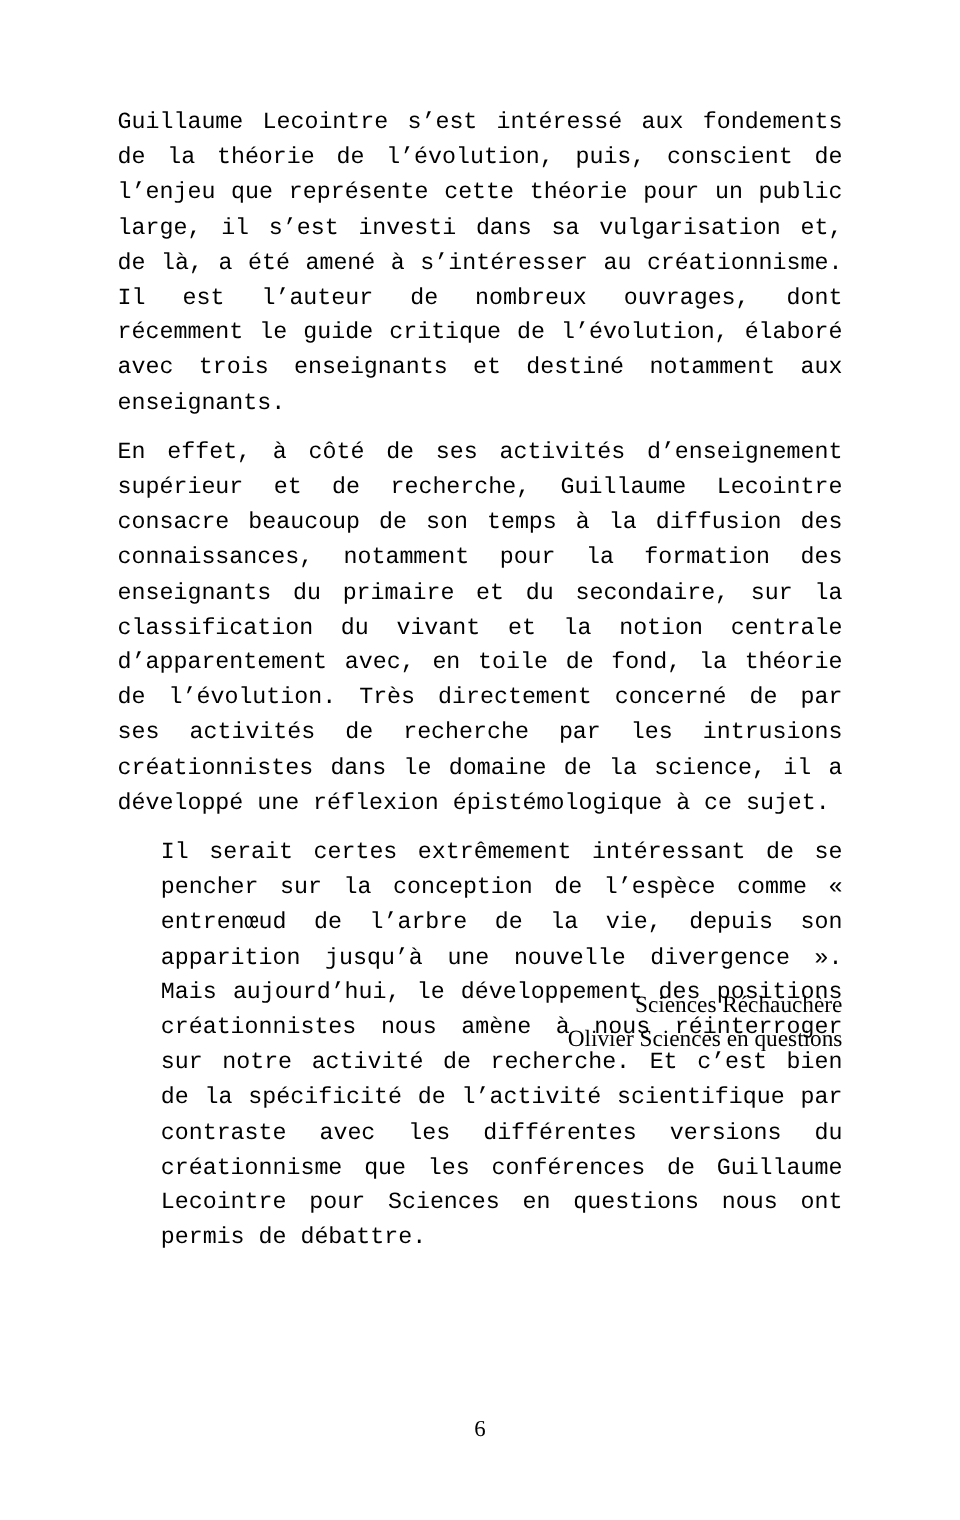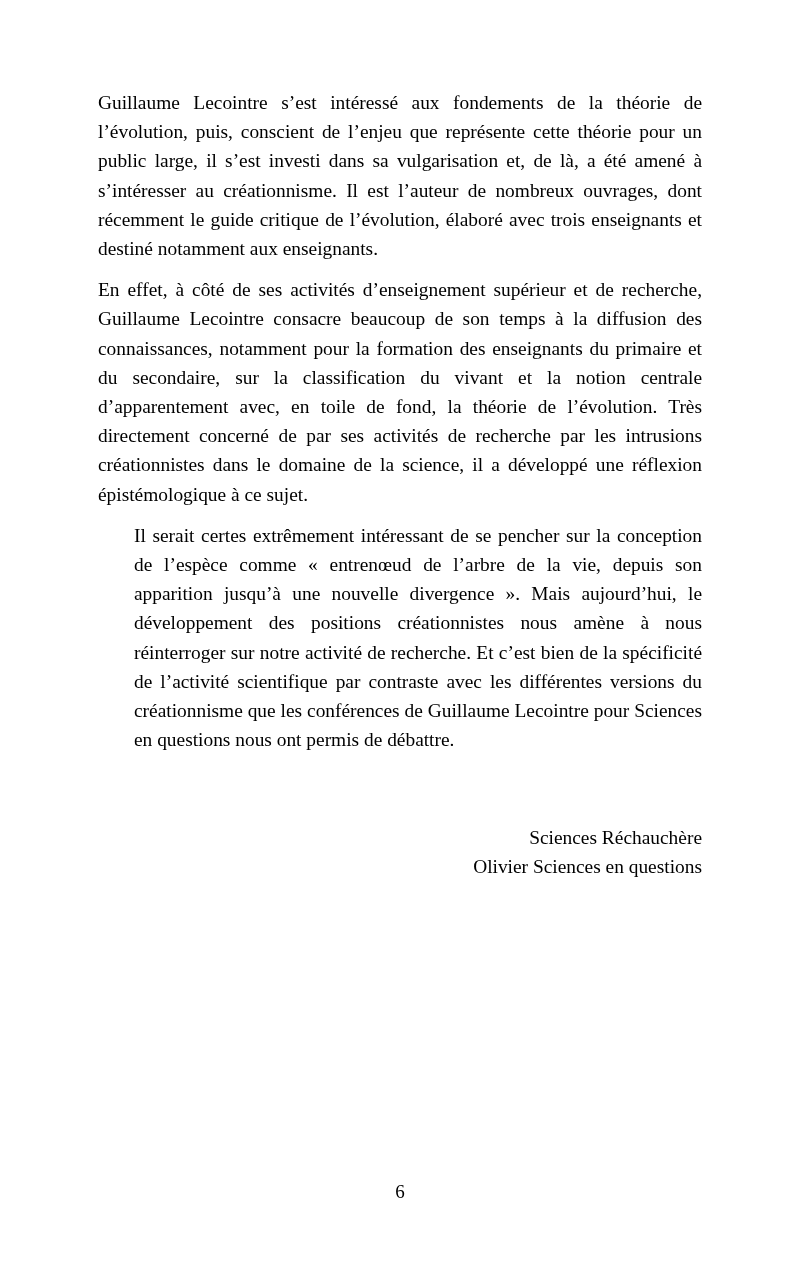--- a/index.html
+++ b/index.html
@@ -29,20 +29,21 @@
     top: 88px;
     width: 604px;
   }
   p.para {
     margin: 0 0 12px 0;
     font-size: 19.4px;
     line-height: 29.2px;
     text-align: justify;
     text-justify: inter-word;
     hyphens: manual;
+    font-family: Liberation Mono, monospace;
   }
   p.para:last-of-type {
     margin-bottom: 0;
     margin-left: 36px;
   }
   .signature {
     position: absolute;
     left: 98px;
     top: 823px;
     width: 604px;

